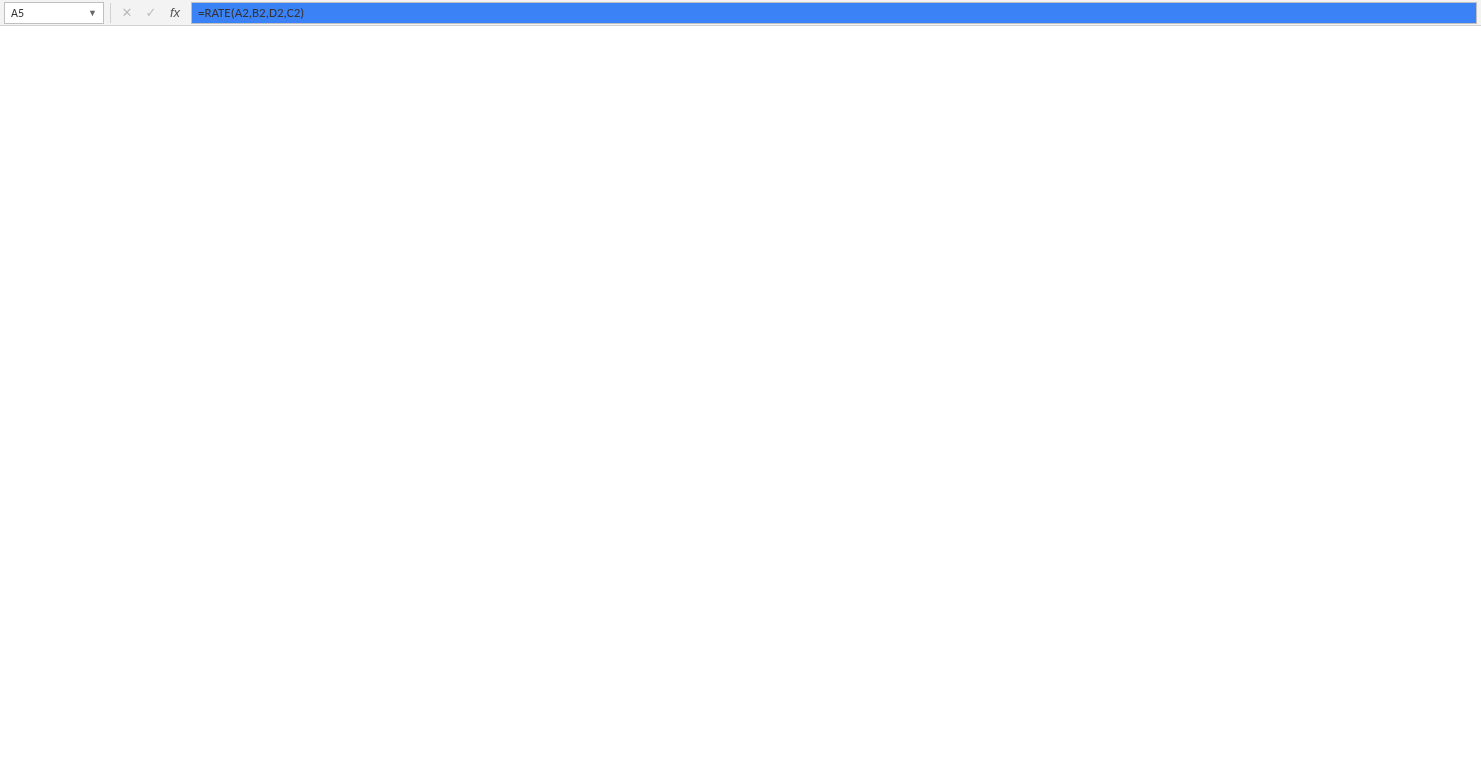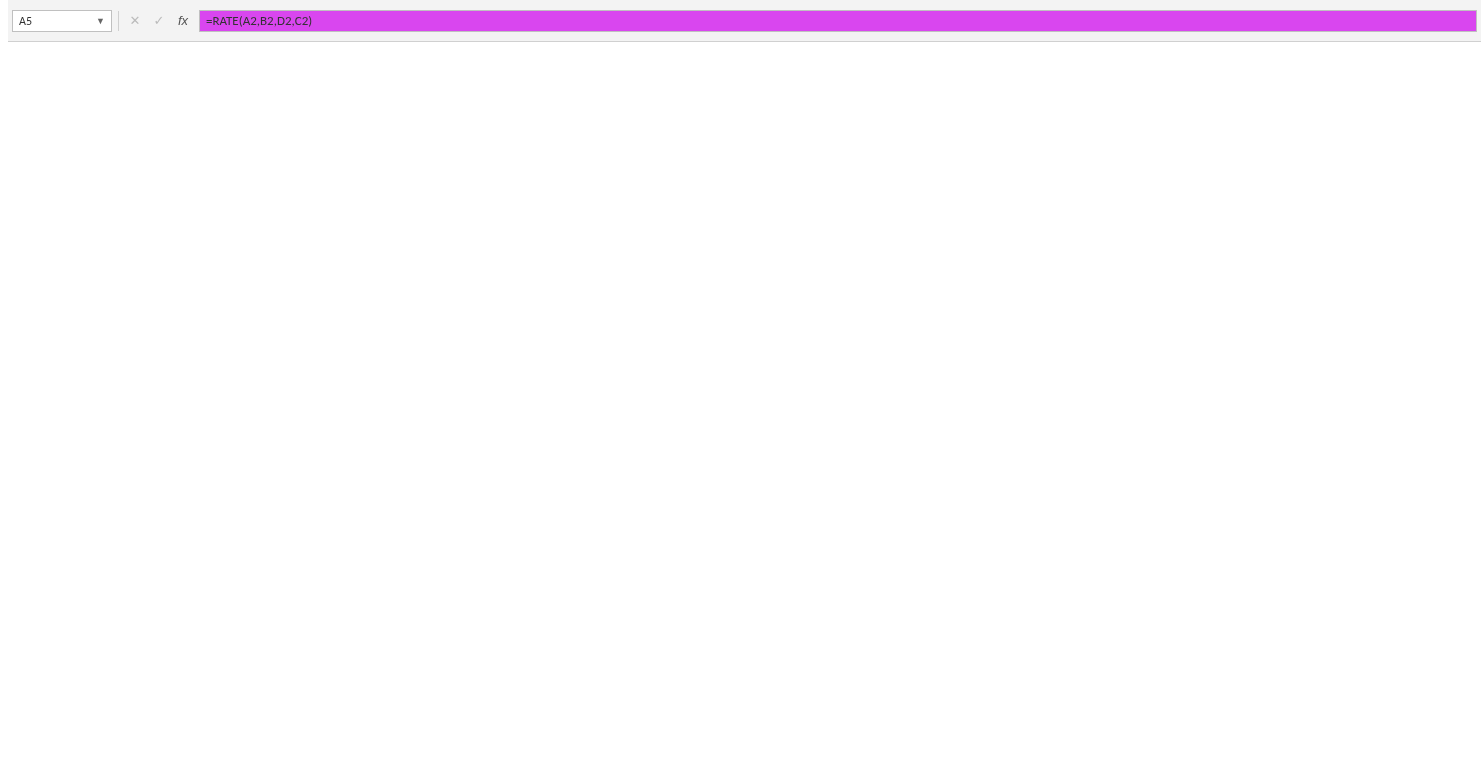--- a/index.html
+++ b/index.html
@@ -8,25 +8,24 @@
       padding: 0;
     }
     body {
       font-family: Calibri, Arial, sans-serif;
       background: #ffffff;
       overflow: hidden;
     }
     .formula-bar {
       display: flex;
       align-items: center;
-      height: 42px;
+      height: 26px;
       background: #f3f3f3;
       border-bottom: 1px solid #d0d0d0;
       font-size: 13px;
-      margin-left: 8px;
     }
     .name-box {
       width: 100px;
       height: 22px;
       margin: 2px 2px 2px 4px;
       background: #ffffff;
       border: 1px solid #c0c0c0;
       display: flex;
       align-items: center;
       padding: 0 6px;
@@ -62,21 +61,21 @@
     .fb-btn.fx { 
       font-style: italic; 
       color: #555;
       font-size: 13px;
       font-family: Liberation Sans, sans-serif;
     }
     .formula-input {
       flex: 1;
       height: 22px;
       margin: 2px 4px 2px 4px;
-      background: #d946ef;
+      background: #3b82f6;
       border: 1px solid #c0c0c0;
       padding: 0 6px;
       display: flex;
       align-items: center;
       font-size: 13px;
       color: #333;
     }
     .grid-container {
       position: relative;
       width: 100%;

